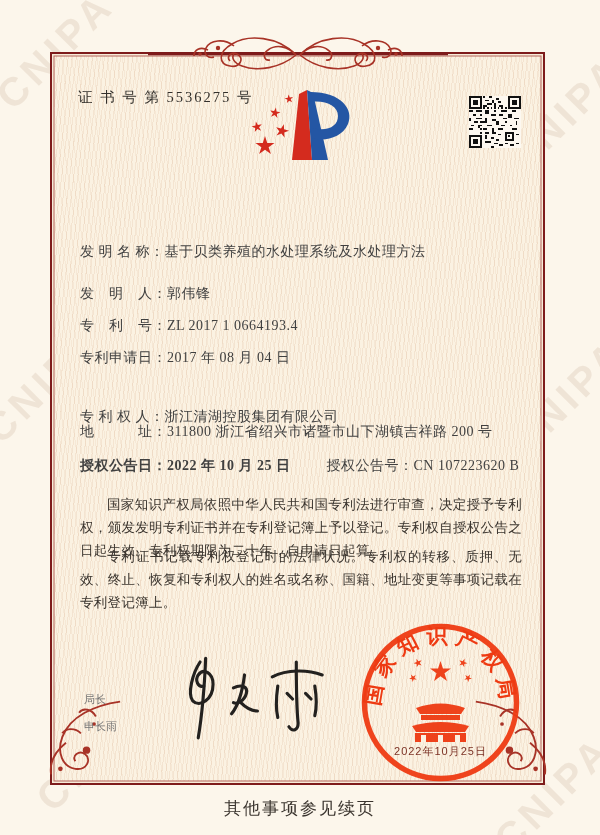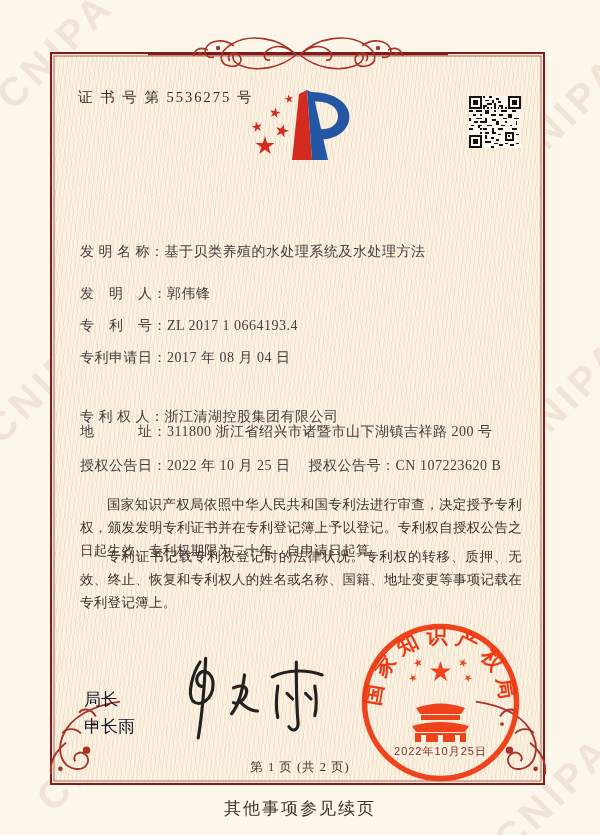--- a/index.html
+++ b/index.html
@@ -31,21 +31,21 @@
     font-size:28px; font-weight:700; letter-spacing:17px; text-indent:17px; color:#1d1b19;
   }
   .fieldrow{left:80px; right:58px; font-size:14px; color:#404040; letter-spacing:.5px;}
   .flabel{display:inline-block; min-width:72px; white-space:pre;}
   .fvalue{white-space:nowrap;}
   .grantpair{display:inline-block;}
   .para{
     left:80px; width:442px; font-size:13.5px; line-height:23px;
     text-indent:2em; color:#3a342e; text-align:justify; letter-spacing:.3px;
   }
-  .director{left:84px; top:686px; font-size:17px; line-height:27px; color:#0f172a;}
+  .director{left:84px; top:686px; font-size:11px; line-height:27px; color:#737373;}
   .pageno{left:0; right:0; top:759px; text-align:center; font-size:12.5px; color:#3a342e; letter-spacing:1px;}
   .footnote{left:0; right:0; top:797px; text-align:center; font-size:17px; color:#3a342e; letter-spacing:2px;}
   svg{display:block;}
 </style>
 </head>
 <body>
 
 <div class="page">
 
   <span class="wm" style="left:-18px; top:28px;">CNIPA</span>
@@ -161,21 +161,21 @@
   <div class="abs fieldrow" style="top:349px;">
     <span class="flabel">专利申请日：</span><span class="fvalue">2017 年 08 月 04 日</span>
   </div>
   <div class="abs fieldrow" style="top:383px;margin-top:25px;">
     <span class="flabel">专 利 权 人：</span><span class="fvalue">浙江清湖控股集团有限公司</span>
   </div>
   <div class="abs fieldrow" style="top:423px;">
     <span class="flabel">地　　　址：</span><span class="fvalue">311800 浙江省绍兴市诸暨市山下湖镇吉祥路 200 号</span>
   </div>
   <div class="abs fieldrow" style="top:457px;">
-    <span class="grantpair" style="margin-right:14px;">
+    <span class="grantpair" style="margin-right:32px;font-weight:bold;">
       <span>授权公告日：</span><span>2022 年 10 月 25 日</span>
     </span>
     <span class="grantpair">
       <span>授权公告号：</span><span>CN 107223620 B</span>
     </span>
   </div>
 
   <p class="abs para" style="top:479px;">国家知识产权局依照中华人民共和国专利法进行审查，决定授予专利权，颁发发明专利证书并在专利登记簿上予以登记。专利权自授权公告之日起生效。专利权期限为二十年，自申请日起算。</p>
   <p class="abs para" style="top:531px;">专利证书记载专利权登记时的法律状况。专利权的转移、质押、无效、终止、恢复和专利权人的姓名或名称、国籍、地址变更等事项记载在专利登记簿上。</p>
 
@@ -218,17 +218,16 @@
       <rect x="63" y="95" width="39" height="5"></rect>
       <path d="M54,106 Q82.5,98 111,106 L107,112 L58,112 Z"></path>
       <rect x="57" y="113" width="51" height="9"></rect>
       <rect x="63" y="115" width="5" height="7" fill="#fbf2e2"></rect>
       <rect x="80" y="115" width="5" height="7" fill="#fbf2e2"></rect>
       <rect x="97" y="115" width="5" height="7" fill="#fbf2e2"></rect>
     </g>
     <text x="82.5" y="135" text-anchor="middle" font-family="Liberation Sans, sans-serif" font-size="11" fill="#7c3326" letter-spacing="1">2022年10月25日</text>
   </svg>
 
-  <div class="abs pageno">第 1 页 (共 2 页)</div>
 
   <div class="abs footnote">其他事项参见续页</div>
 
 </div>
 
 </body></html>

